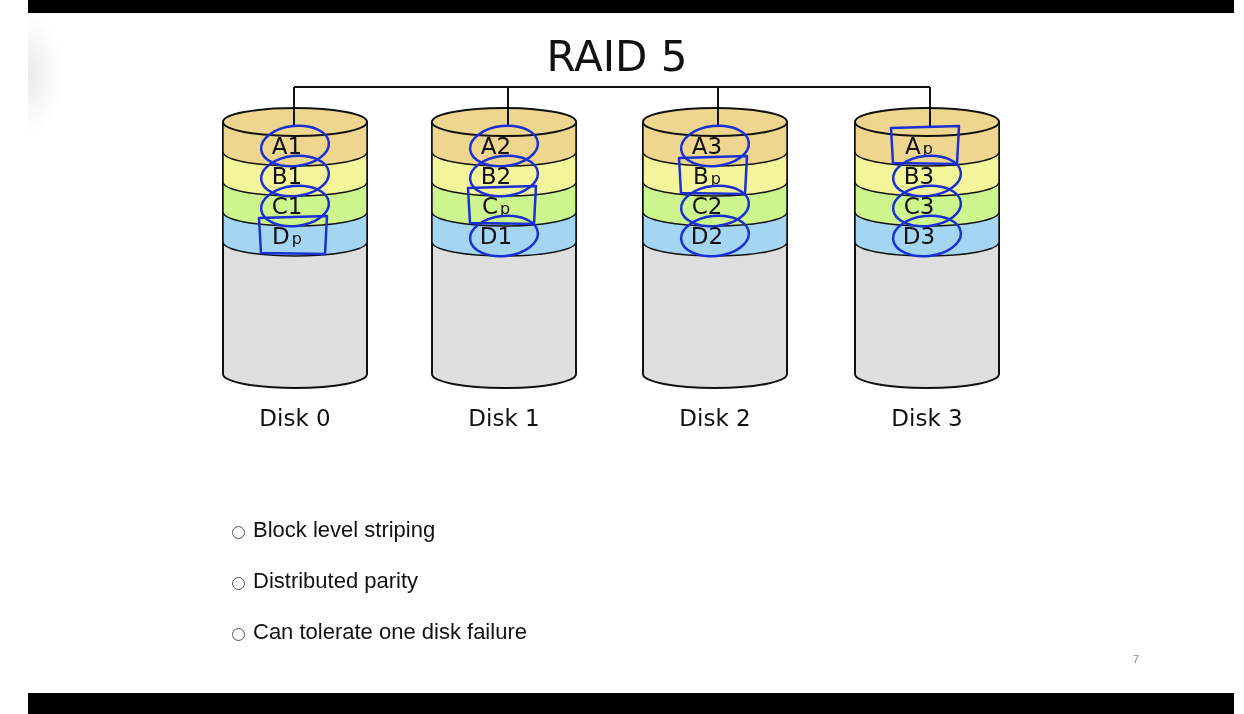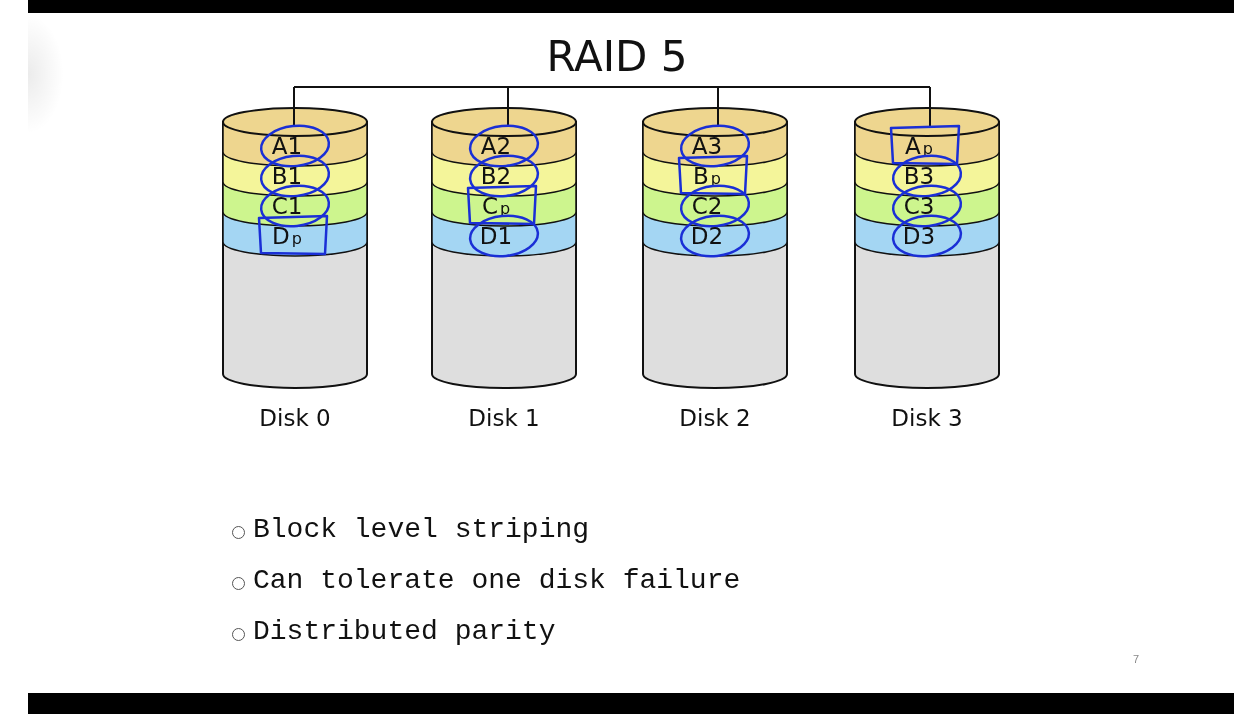--- a/index.html
+++ b/index.html
@@ -10,21 +10,21 @@
   }
   .bar-top { position: absolute; left: 28px; top: 0; width: 1206px; height: 13px; background: #000; }
   .bar-bottom { position: absolute; left: 28px; top: 693px; width: 1206px; height: 21px; background: #000; }
   .shadow {
     position: absolute; left: 28px; top: 14px; width: 36px; height: 120px;
     background: radial-gradient(ellipse at left center, rgba(0,0,0,0.08), rgba(0,0,0,0) 70%);
   }
   svg#diagram { position: absolute; left: 0; top: 0; }
   .bullets {
     position: absolute; left: 232px; top: 504px;
-    font-family: Liberation Mono, monospace; font-size: 28px; color: #111;
+    font-family: Liberation Sans, sans-serif; font-size: 22px; color: #111;
   }
   .bullet-row { height: 51px; display: flex; align-items: center; }
   .bullet-mark {
     display: inline-block; width: 13px; height: 13px; border: 1.5px solid #555;
     border-radius: 50%; margin-right: 8px; margin-top: 6px; box-sizing: border-box;
   }
   .page-num {
     position: absolute; left: 1133px; top: 653px;
     font-family: "Liberation Sans", sans-serif; font-size: 11px; color: #888;
   }
@@ -114,22 +114,22 @@
     </g>
 </svg>
 
 <div class="bullets">
   <div class="bullet-row">
     <span class="bullet-mark"></span>
     <span>Block level striping</span>
   </div>
   <div class="bullet-row">
     <span class="bullet-mark"></span>
-    <span>Can tolerate one disk failure</span>
+    <span>Distributed parity</span>
   </div>
   <div class="bullet-row">
     <span class="bullet-mark"></span>
-    <span>Distributed parity</span>
+    <span>Can tolerate one disk failure</span>
   </div>
 </div>
 
 <div class="page-num">7</div>
 <div class="bar-bottom"></div>
 
 </body></html>

